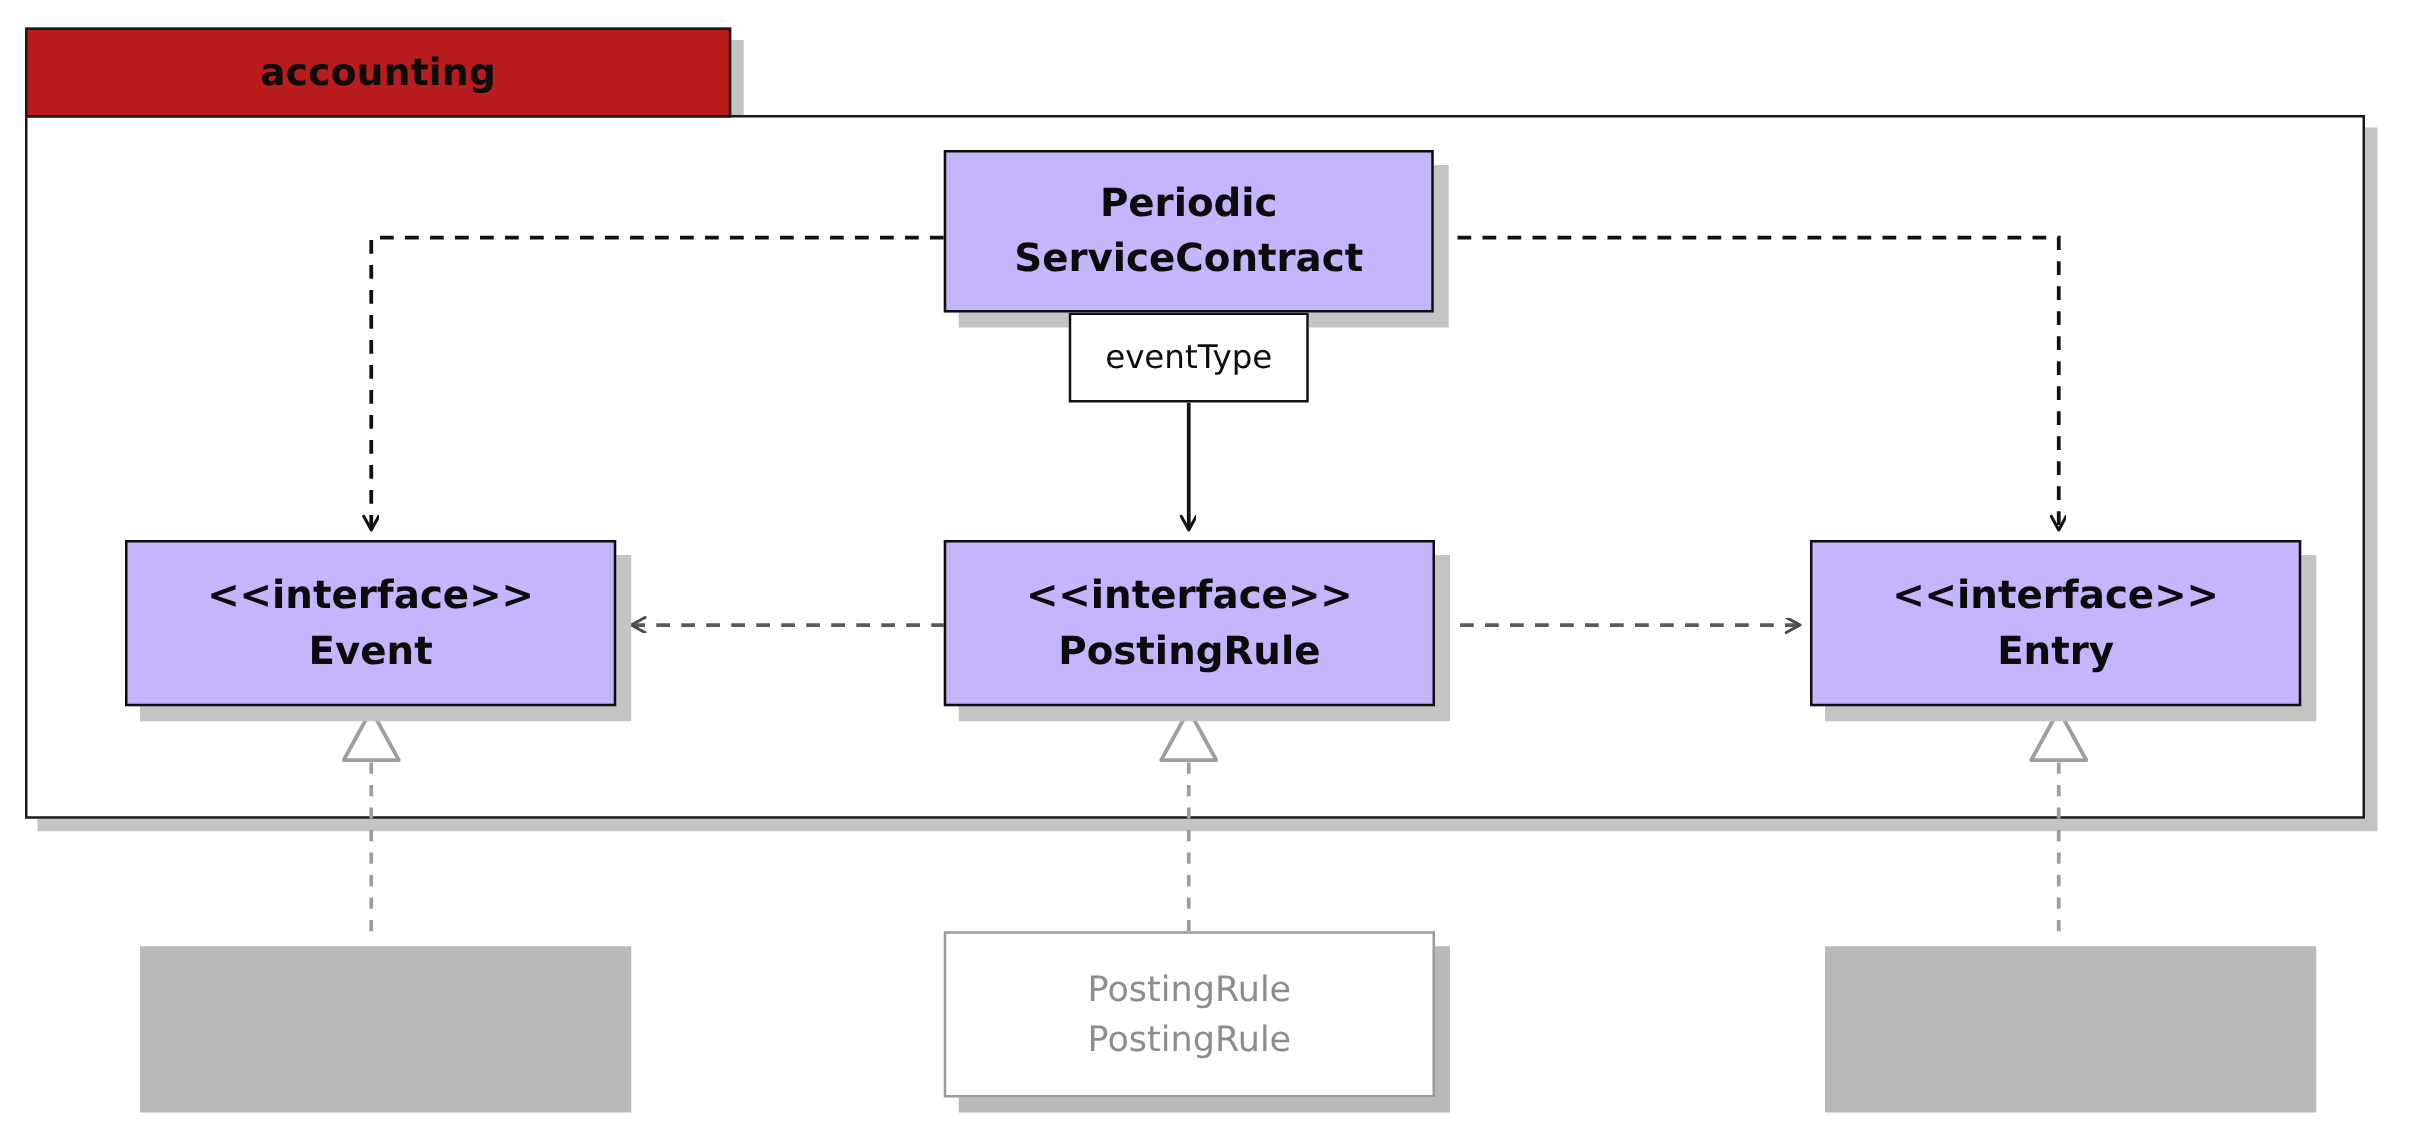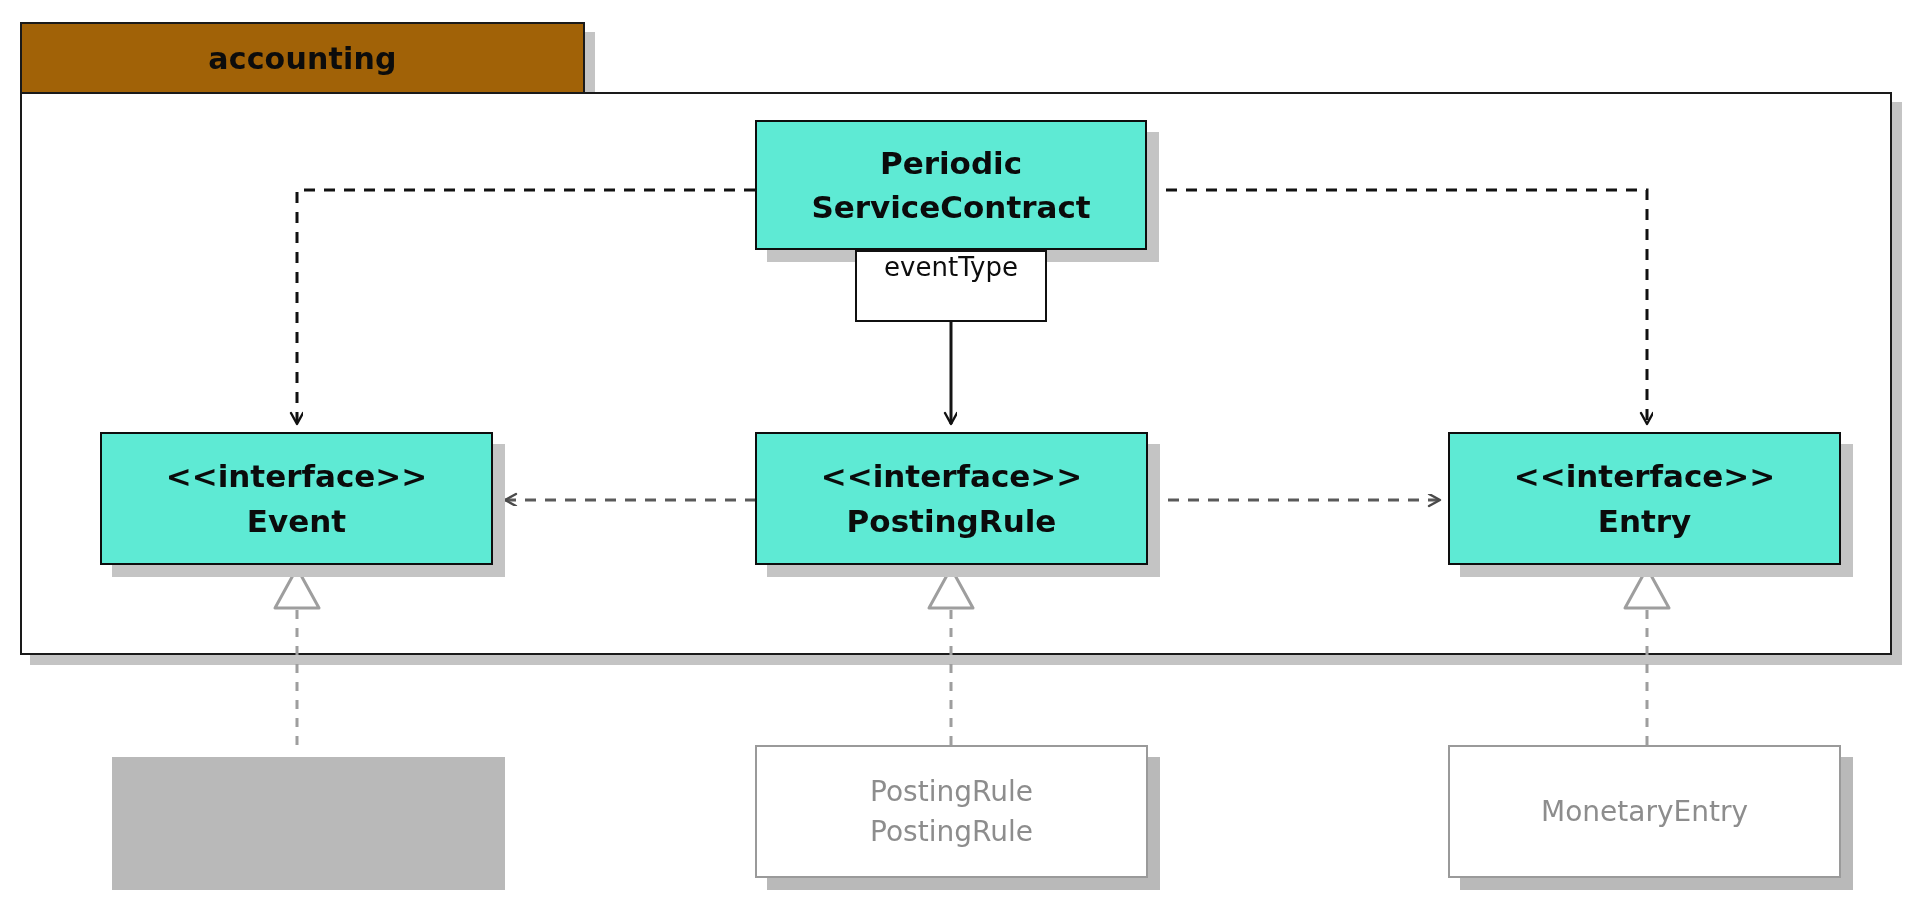--- a/index.html
+++ b/index.html
@@ -18,21 +18,21 @@
     overflow: hidden;
   }
 
   
   .pkg-tab {
     position: absolute;
     left: 20px;
     top: 22px;
     width: 565px;
     height: 72px;
-    background: #a16207;
+    background: #b91c1c;
     border: 2px solid #1a1a1a;
     box-sizing: border-box;
     z-index: 4;
   }
   .pkg-tab-shadow {
     position: absolute;
     left: 585px;
     top: 32px;
     width: 10px;
     height: 62px;
@@ -70,21 +70,21 @@
     top: 102px;
     width: 1872px;
     height: 563px;
     background: #c4c4c4;
     z-index: 1;
   }
 
   
   .cls {
     position: absolute;
-    background: #5eead4;
+    background: #c4b5fd;
     border: 2px solid #0e0e0e;
     box-sizing: border-box;
     display: flex;
     flex-direction: column;
     align-items: center;
     justify-content: center;
     z-index: 12;
   }
   .cls-shadow {
     position: absolute;
@@ -121,20 +121,21 @@
     white-space: nowrap;
   }
 
   
   .assoc-label {
     position: absolute;
     background: #ffffff;
     border: 2px solid #101010;
     box-sizing: border-box;
     display: flex;
+    align-items: center;
     justify-content: center;
     font-size: 26px;
     color: #0d0d0d;
     z-index: 13;
   }
 
   
   #edges {
     position: absolute;
     left: 0;
@@ -233,21 +234,18 @@
     <div class="line">&lt;&lt;interface&gt;&gt;</div>
     <div class="line">Entry</div>
   </div>
 
 
   <div class="cls-faded" style="left:755px; top:745px; width:393px; height:133px;">
     <div class="line">PostingRule</div>
     <div class="line">PostingRule</div>
   </div>
 
-  <div class="cls-faded" style="left:1448px; top:745px; width:393px; height:133px;">
-    <div class="line">MonetaryEntry</div>
-  </div>
 
   <div class="assoc-label" style="left:855px; top:250px; width:192px; height:72px;">
     <span>eventType</span>
   </div>
 
 </div>
 
 </body></html>

